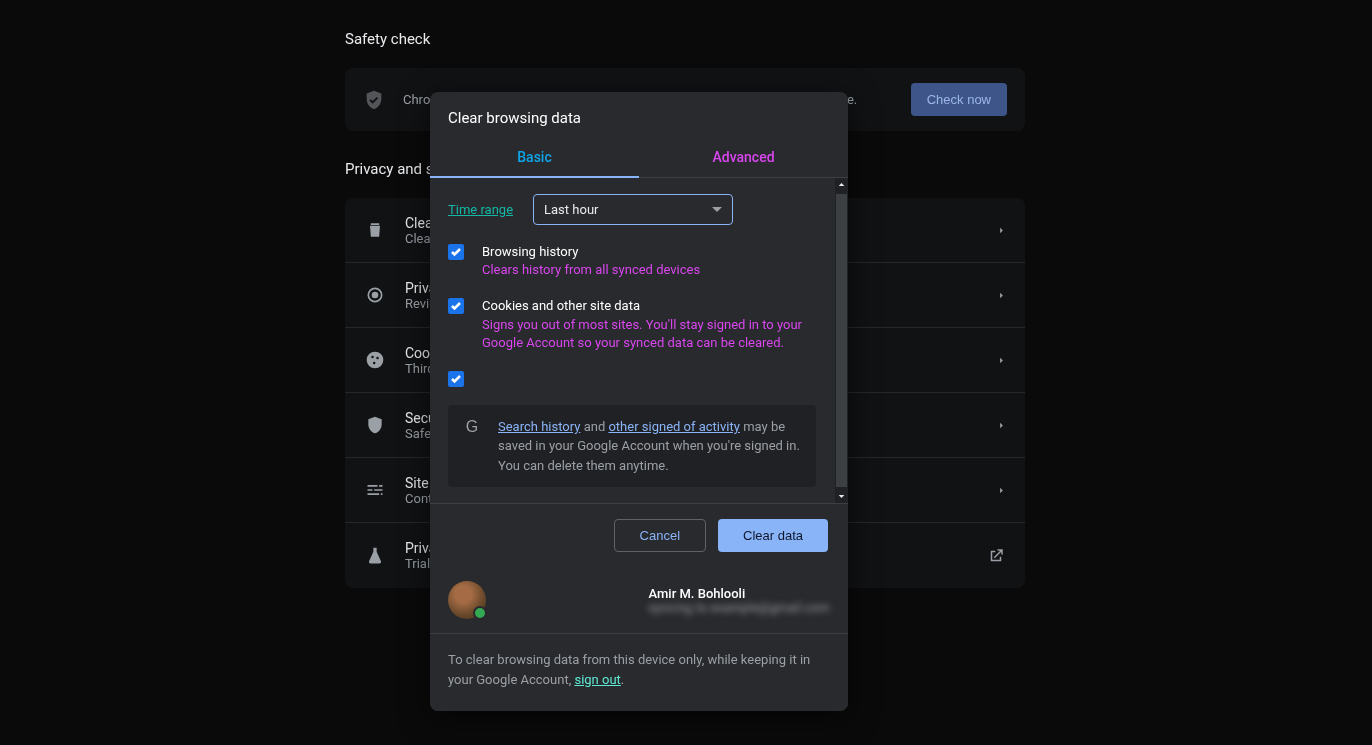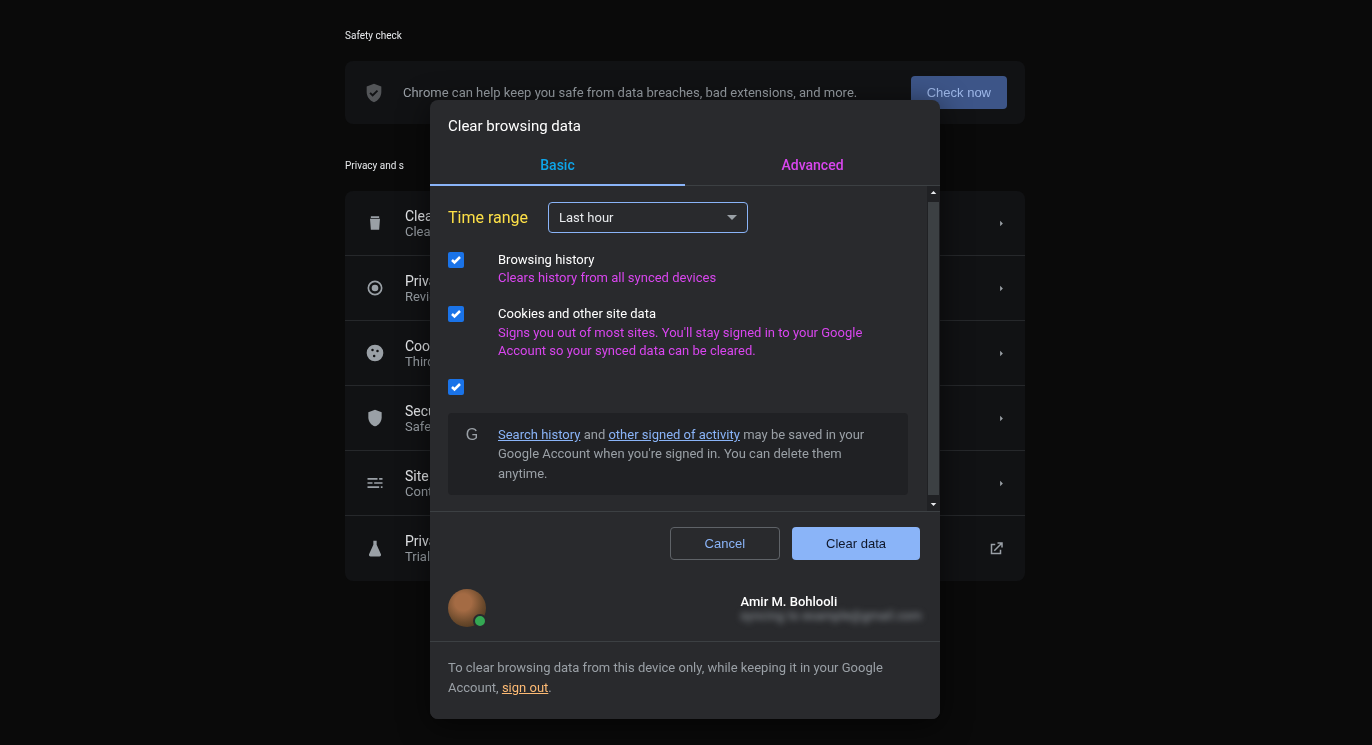--- a/index.html
+++ b/index.html
@@ -12,21 +12,21 @@
     overflow: hidden;
     position: relative;
   }
   .bg-section {
     position: absolute;
     left: 345px;
     top: 30px;
     width: 680px;
   }
   .bg-heading {
-    font-size: 10px;
+    font-size: 15px;
     color: #e8eaed;
     font-weight: 400;
     margin-bottom: 20px;
   }
   .bg-card {
     display: flex;
     align-items: center;
     background: #111214;
     border-radius: 8px;
     padding: 15px 18px;
@@ -72,22 +72,22 @@
   .bg-row-text { flex: 1; }
   .bg-row-title { font-size: 14px; color: #e8eaed; }
   .bg-row-sub { font-size: 13px; color: #9aa0a6; }
   .bg-caret { width: 7px; height: 7px; fill: #9aa0a6; }
   .open-icon { width: 18px; height: 18px; fill: #9aa0a6; }
 
   
   .dialog {
     position: absolute;
     left: 430px;
-    top: 100px;
-    width: 510px;
+    top: 92px;
+    width: 418px;
     background: #292a2d;
     border-radius: 8px;
     box-shadow: 0 6px 30px rgba(0,0,0,0.6);
     display: flex;
     flex-direction: column;
   }
   .dialog-title {
     font-size: 15px;
     font-weight: 400;
     color: #fff;
@@ -133,21 +133,21 @@
   .scroll-arrow { position:absolute; left:3px; width:7px; height:7px; fill:#e8eaed;}
   .scroll-up { top:3px; }
   .scroll-down { bottom:3px; }
 
   .time-row {
     display: flex;
     align-items: center;
     gap: 20px;
     margin: 8px 0 18px;
   }
-  .time-label { font-size: 16px; color: #fde047; }
+  .time-label { font-size: 13px; color: #14b8a6; text-decoration: underline; }
   .time-select {
     flex: 0 0 200px;
     border: 1.5px solid #8ab4f8;
     border-radius: 4px;
     padding: 7px 10px;
     font-size: 13px;
     color: #e8eaed;
     background: #292a2d;
     display: flex;
     align-items: center;
@@ -156,21 +156,21 @@
   }
   .dropdown-caret {
     width: 0; height: 0;
     border-left: 5px solid transparent;
     border-right: 5px solid transparent;
     border-top: 5px solid #9aa0a6;
   }
 
   .check-row {
     display: flex;
-    gap: 34px;
+    gap: 18px;
     align-items: flex-start;
     margin-bottom: 18px;
     padding-right: 14px;
   }
   .checkbox {
     flex-shrink: 0;
     width: 16px; height: 16px;
     background: #1a73e8;
     border-radius: 2px;
     display:flex; align-items:center; justify-content:center;
@@ -206,21 +206,21 @@
     display: flex;
     justify-content: flex-end;
     gap: 12px;
     padding: 15px 20px;
     border-top: 1px solid #3c4043;
     background: #292a2d;
   }
   .btn {
     font-size: 13px;
     font-weight: 500;
-    padding: 8px 34px;
+    padding: 8px 25px;
     border-radius: 4px;
     cursor: pointer;
     text-align: center;
   }
   .btn-cancel { background: transparent; color: #8ab4f8; border: 1px solid #5f6368; }
   .btn-clear  { background: #8ab4f8; color: #0f172a; border: none; }
 
   .profile-section {
     padding: 14px 18px;
     display: flex;
@@ -251,21 +251,21 @@
   }
 
   .signout-section {
     padding: 16px 18px 22px;
     background: #292a2d;
     border-radius: 0 0 8px 8px;
     font-size: 13px;
     line-height: 1.5;
     color: #9aa0a6;
   }
-  .signout-section a { color: #fdba74; text-decoration: underline; cursor:pointer; }
+  .signout-section a { color: #5eead4; text-decoration: underline; cursor:pointer; }
 </style>
 </head>
 <body>
 
 <div class="bg-section">
   <div class="bg-heading">Safety check</div>
   <div class="bg-card">
     <svg class="shield-icon" viewBox="0 0 24 24">
         <path d="M12 2 4 5v6c0 5 3.4 9.7 8 11 4.6-1.3 8-6 8-11V5l-8-3zm-1.5 14-3.5-3.5 1.4-1.4 2.1 2.1 4.6-4.6 1.4 1.4-6 6z"></path>
       </svg>

